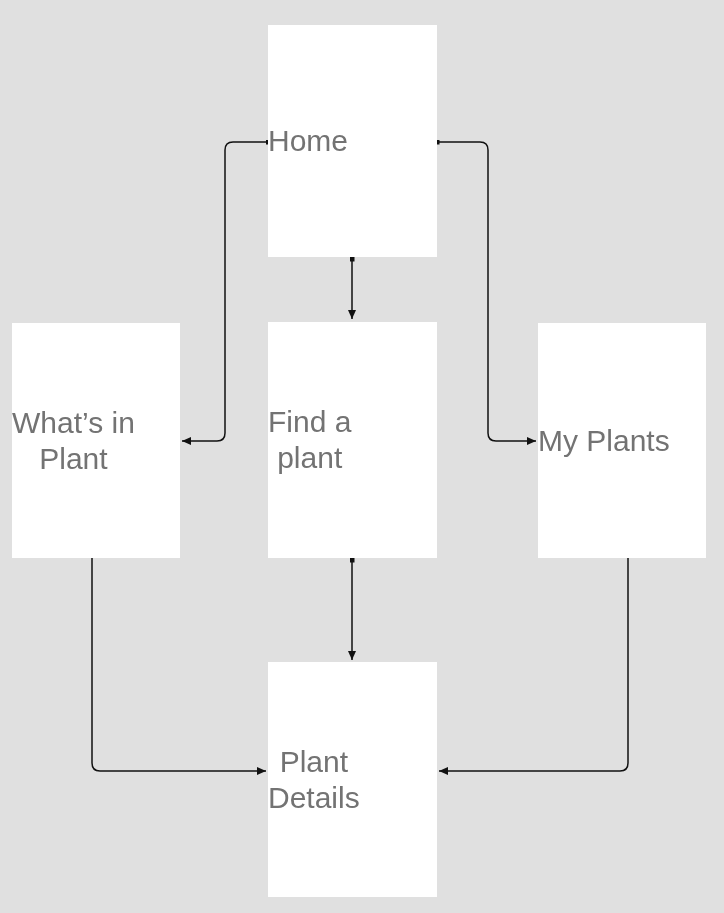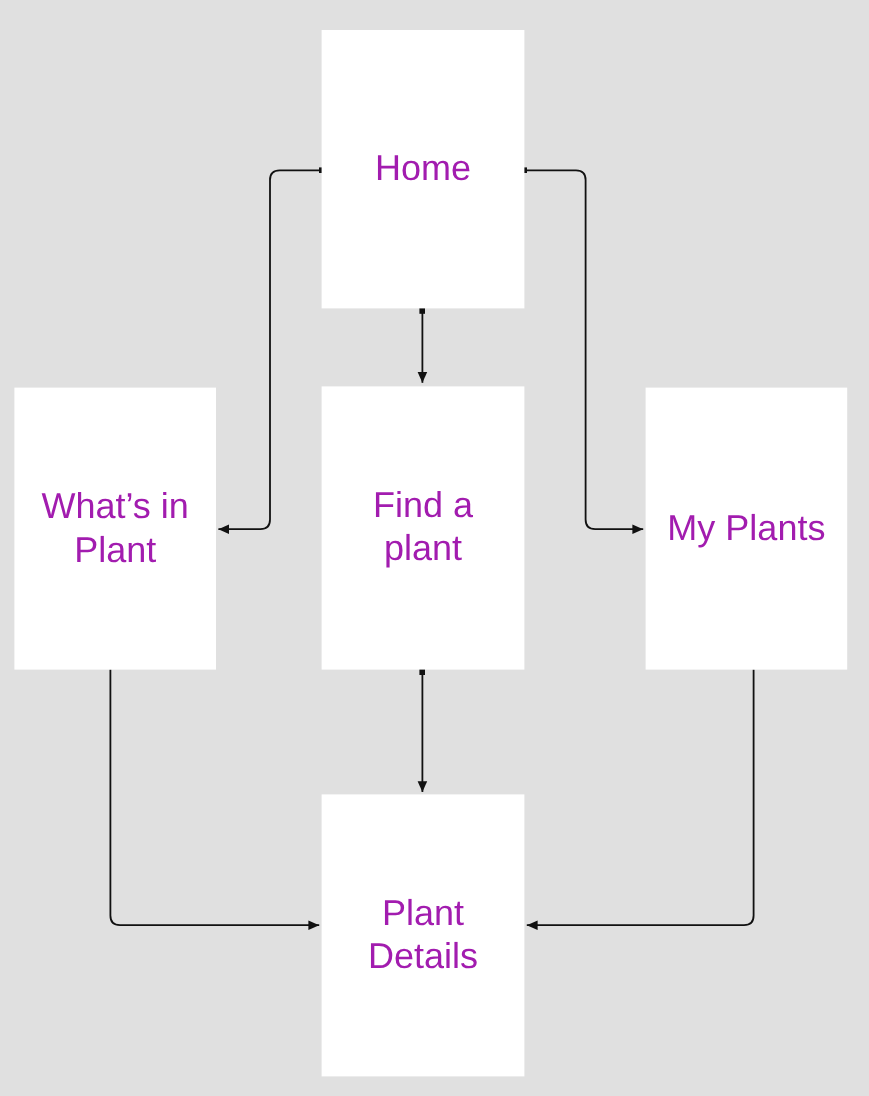--- a/index.html
+++ b/index.html
@@ -19,23 +19,23 @@
   svg.edges {
     position: absolute;
     left: 0; top: 0;
     pointer-events: none;
   }
   .node {
     position: absolute;
     background: #ffffff;
     display: flex;
     align-items: center;
-    justify-content: center;
+    justify-content: flex-start;
     text-align: center;
-    color: #a21caf;
+    color: #737373;
     font-size: 30px;
     line-height: 36px;
     cursor: default;
   }
   .node .label {
     white-space: pre-line;
   }
   #node-home           { left: 268px; top: 25px;  width: 169px; height: 232px; }
   #node-whats-in-season{ left: 12px;  top: 323px; width: 168px; height: 235px; }
   #node-find-a-plant   { left: 268px; top: 322px; width: 169px; height: 236px; }

